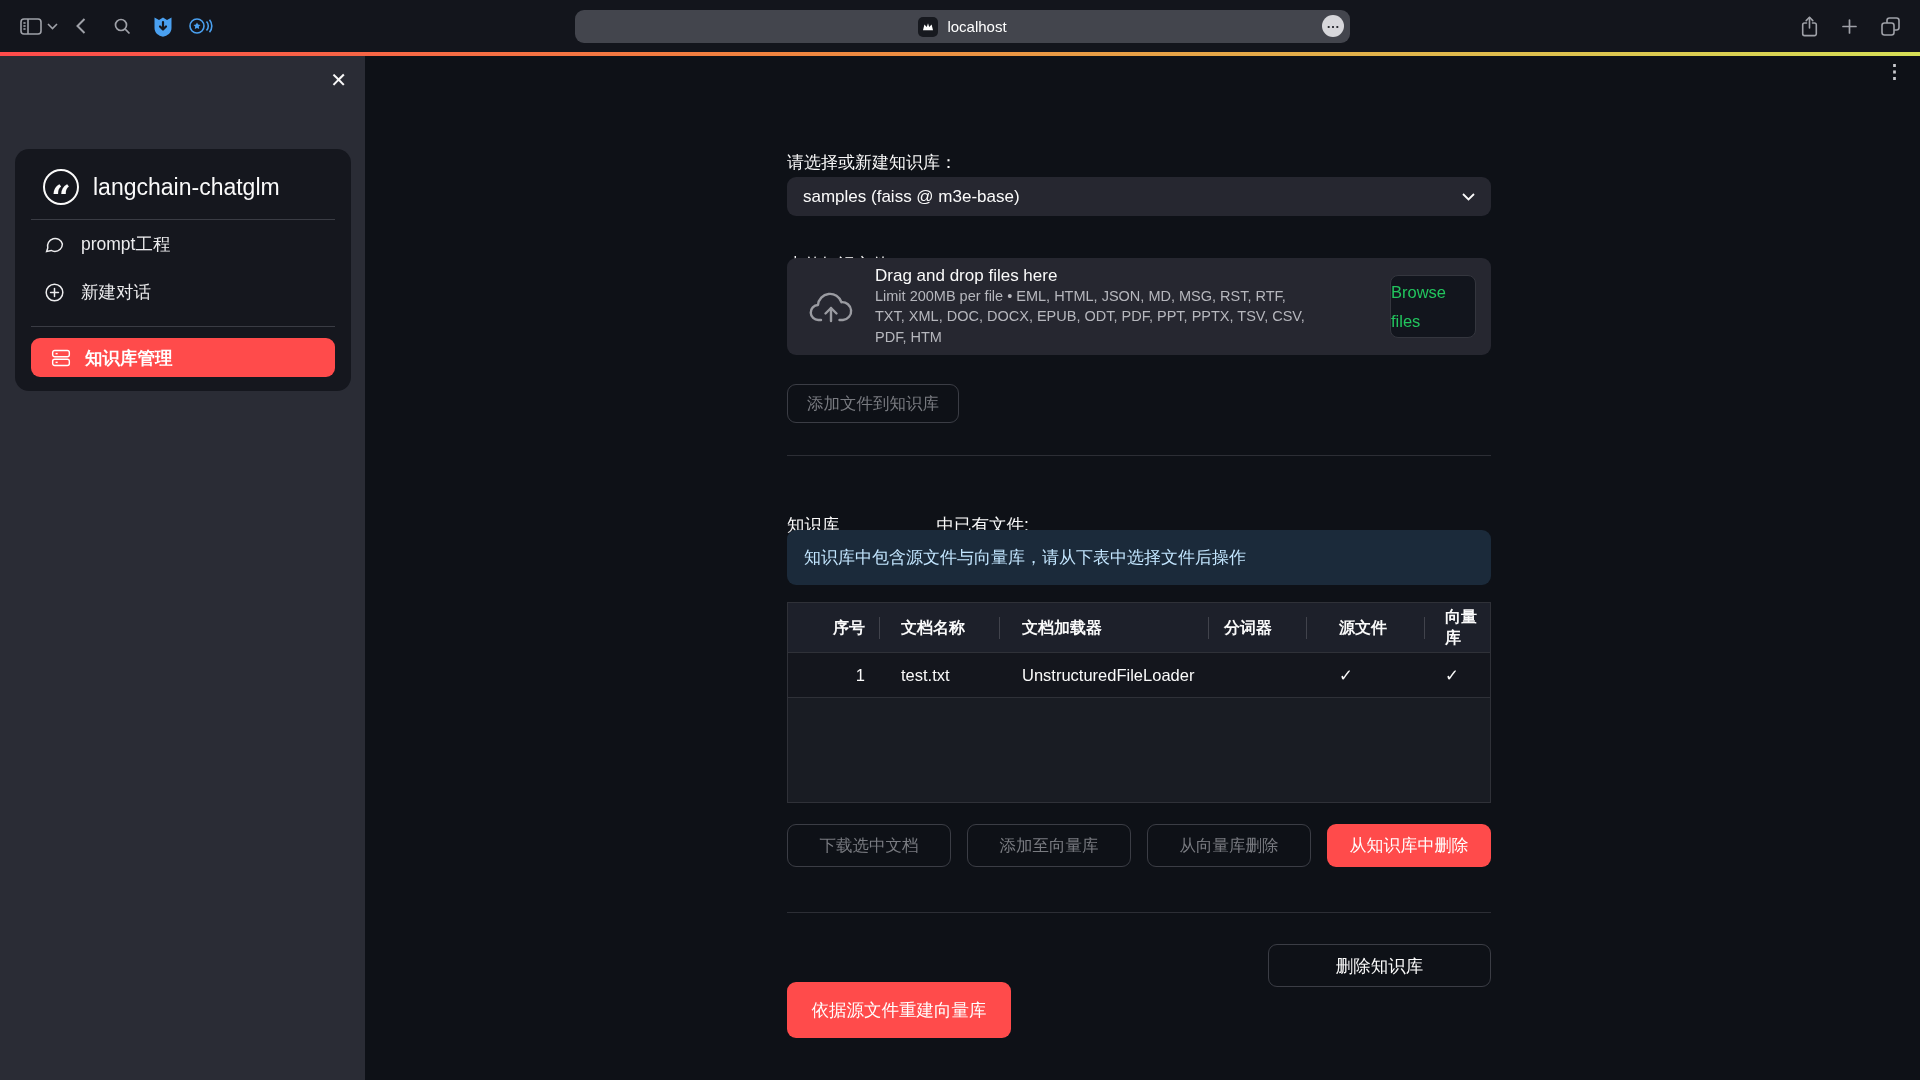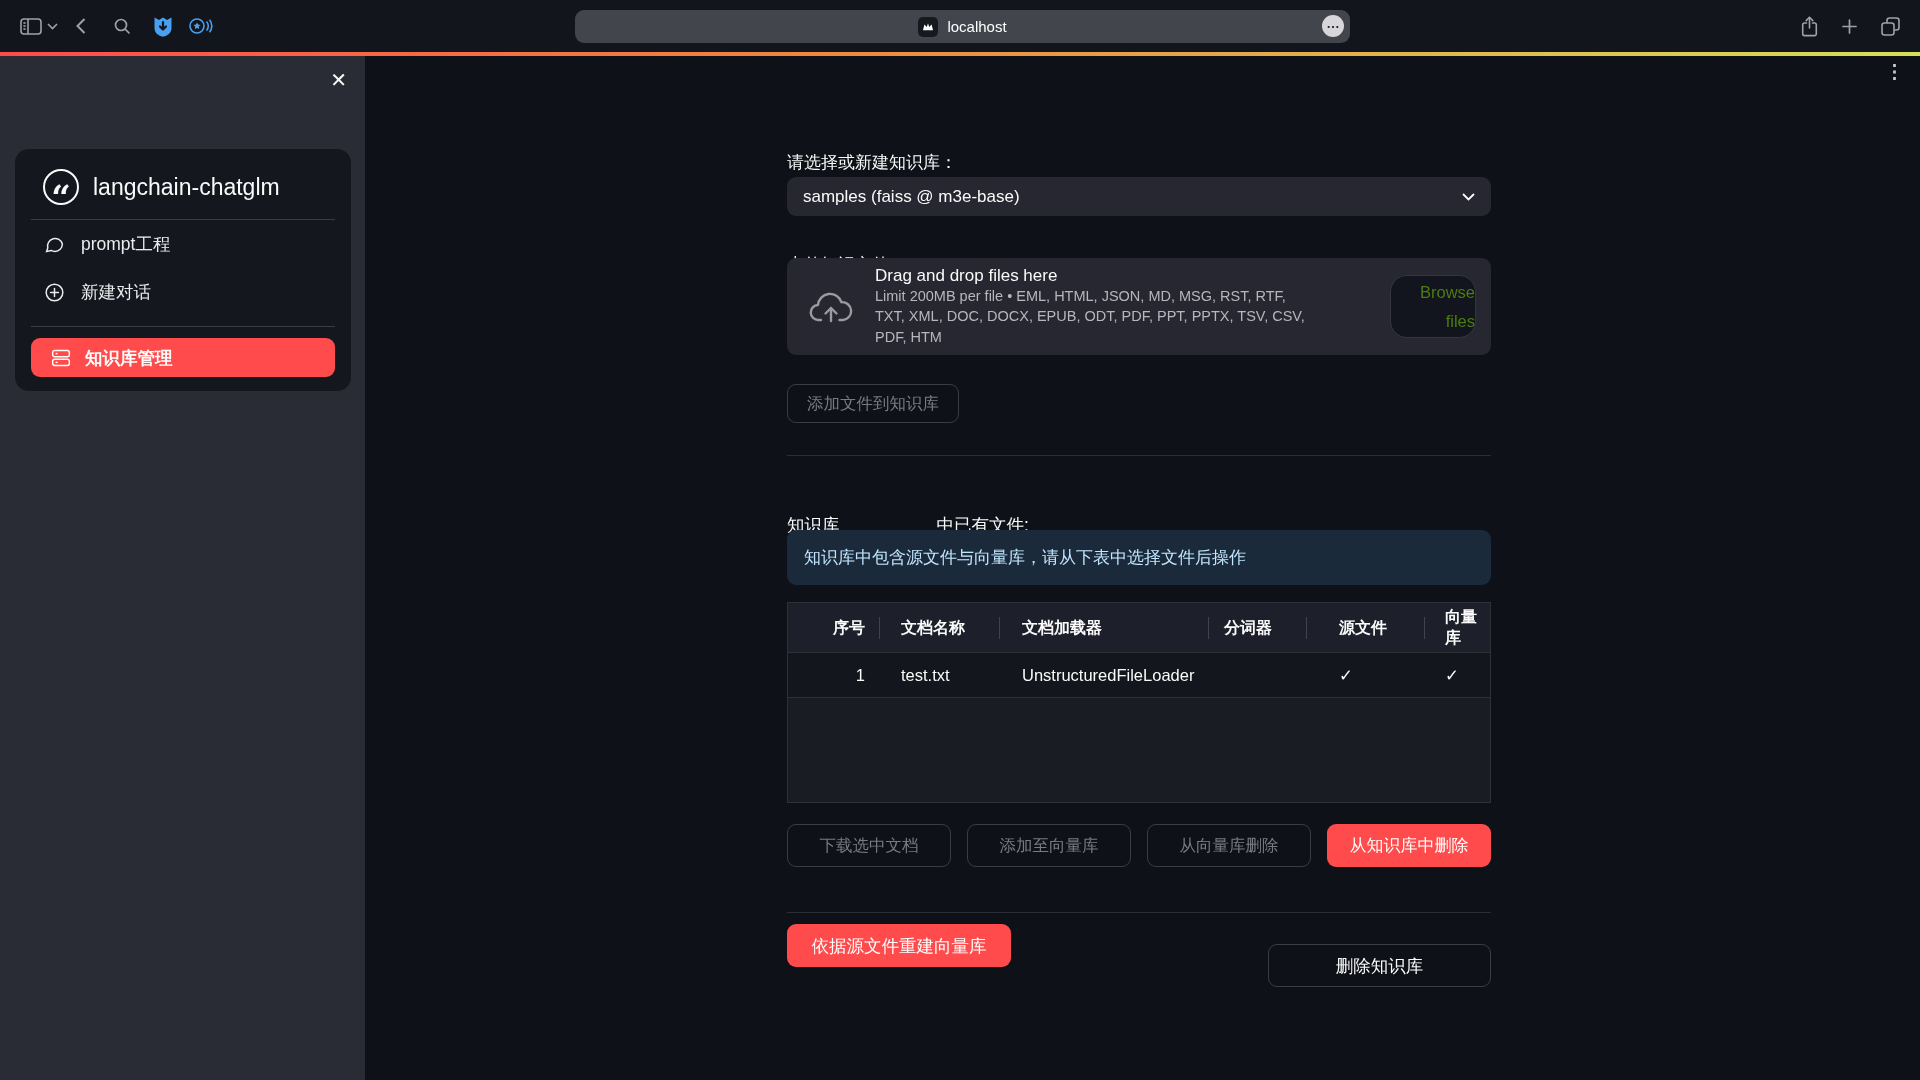--- a/index.html
+++ b/index.html
@@ -59,22 +59,22 @@
     background:#262730; border-radius:9px; display:flex; align-items:center;
     padding:0 16px; font-size:17px; cursor:pointer; }
   .selectbox .chev { margin-left:auto; }
 
   .dropzone { position:absolute; left:787px; top:258px; width:704px; height:97px;
     background:#262730; border-radius:9px; display:flex; align-items:center; padding-left:22px; }
   .dz-text { margin-left:22px; width:440px; }
   .dz-title { font-size:17px; color:#fafafa; }
   .dz-limit { font-size:14.5px; line-height:1.4; color:#b6b7bd; }
   .browse-btn { position:absolute; right:15px; top:17px; width:86px; height:63px;
-    background:#12151d; border:1px solid #34363e; border-radius:17px;
-    color:#4d7c0f; font-size:16.5px; line-height:1.75; text-align:right;
+    background:#12151d; border:1px solid #34363e; border-radius:8px;
+    color:#22c55e; font-size:16.5px; line-height:1.75; text-align:left;
     display:flex; align-items:center; justify-content:center; cursor:pointer; }
 
   .ghost-btn { background:transparent; border:1px solid #3b3d45; border-radius:9px;
     color:#797b81; font-size:16.5px; font-family:"Liberation Sans",sans-serif; cursor:pointer; }
   .add-files { position:absolute; left:787px; top:384px; height:39px; padding:0 19px; }
 
   .hr { position:absolute; left:787px; width:704px; border-top:1px solid #2c2e35; }
 
   .kb-line { position:absolute; left:787px; top:490px; display:flex; align-items:center; gap:9px;
     font-size:17.5px; color:#fafafa; }
@@ -101,21 +101,21 @@
   .c5 { padding-left:33px; }
   .c6 { padding-left:21px; }
   .t-head .c1 { padding-right:14px; }
 
   
   .actions { position:absolute; left:787px; top:824px; width:704px; display:flex; justify-content:space-between; }
   .actions .ghost-btn, .actions .primary-btn { width:164px; height:43px; }
   .primary-btn { background:#ff4b4b; border:none; border-radius:9px; color:#ffffff;
     font-size:17px; font-family:"Liberation Sans",sans-serif; cursor:pointer; }
 
-  .rebuild-btn { position:absolute; left:787px; top:924px; width:224px; height:43px; font-size:17.5px; }
+  .rebuild-btn { position:absolute; left:787px; top:982px; width:224px; height:56px; font-size:17.5px; }
   .delete-kb-btn { position:absolute; left:1268px; top:944px; width:223px; height:43px;
     color:#fafafa; font-size:17.5px; }
 </style>
 </head>
 <body>
 
 <div class="chrome">
   <div class="chrome-left">
     <span class="cicon" style="margin-right:5px;">
       <svg width="22" height="17" viewBox="0 0 22 17" fill="none" stroke="currentColor" stroke-width="1.6">

